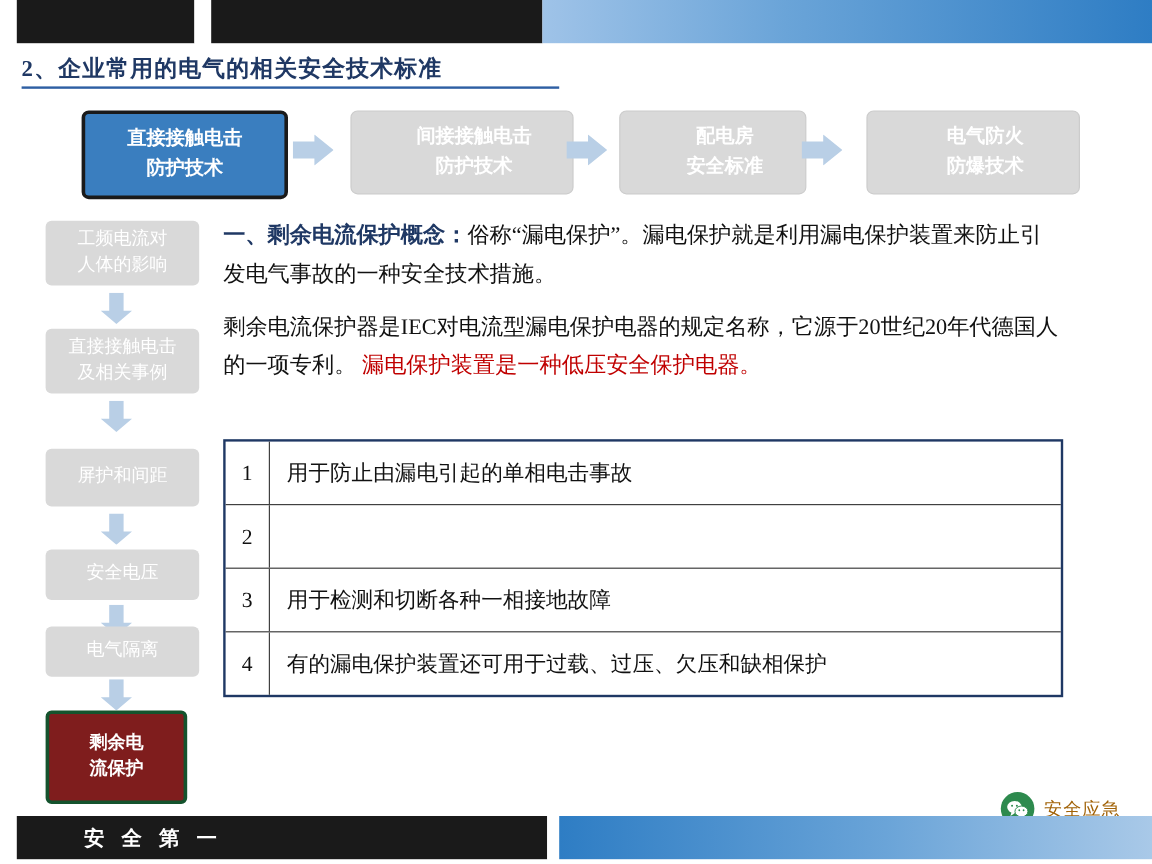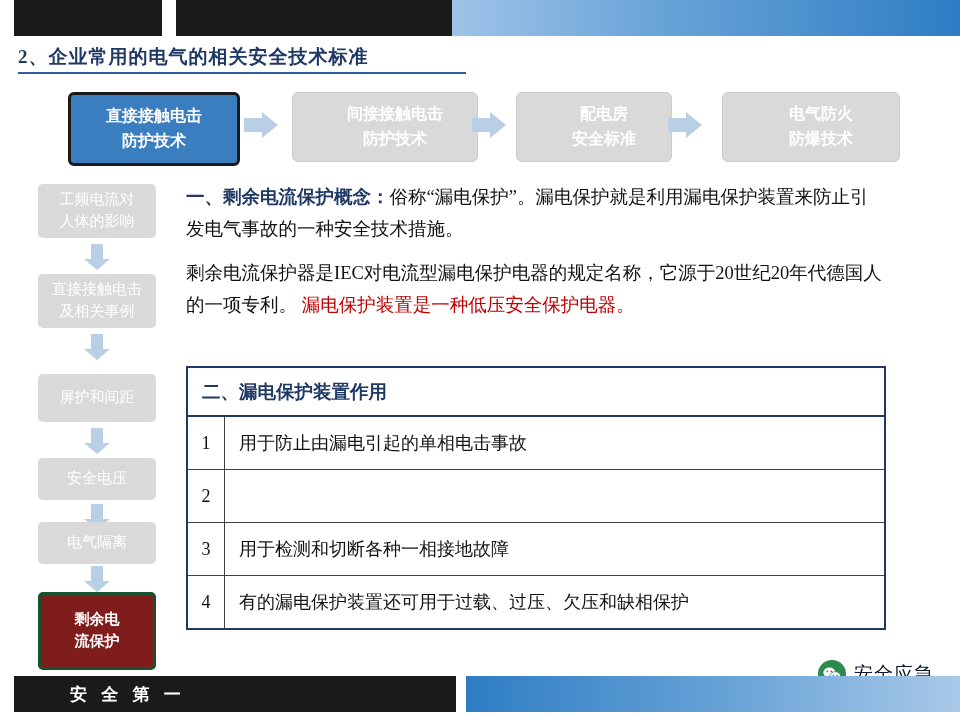--- a/index.html
+++ b/index.html
@@ -98,21 +98,21 @@
     top: 112px;
     width: 34px;
     height: 26px;
   }
   .arrow-right svg { display: block; }
 
   
   .chainbox {
     position: absolute;
     left: 38px;
-    width: 118px;
+    width: 128px;
     height: 54px;
     border-radius: 5px;
     display: flex;
     flex-direction: column;
     align-items: center;
     justify-content: center;
     font-size: 15px;
     line-height: 1.45;
     font-family: "Liberation Serif", serif;
     text-align: center;
@@ -211,31 +211,31 @@
   .wm-circle {
     width: 28px; height: 28px;
     border-radius: 50%;
     background: #2d8a4e;
     display: flex;
     align-items: center;
     justify-content: center;
   }
   .wm-circle svg { display: block; }
   .wm-text {
-    font-size: 19px;
-    color: #0f172a;
+    font-size: 15px;
+    color: #a16207;
     font-family: "Liberation Serif", serif;
     letter-spacing: 1px;
   }
 
   
   .botbar {
     position: absolute;
-    left: 0; bottom: 16px;
-    width: 960px; height: 28px;
+    left: 0; bottom: 0;
+    width: 960px; height: 40px;
   }
   .botbar .seg { position: absolute; top: 0; height: 36px; }
   .bseg-dark1 { left: 14px; width: 442px; background: #1a1a1a; }
   .bseg-white { left: 456px; width: 10px; background: #ffffff; }
   .bseg-blue {
     left: 466px; width: 494px;
     background: linear-gradient(to right, #2e7dc4 0%, #6aa4d8 55%, #a9c9e8 100%);
   }
   .bot-title {
     position: absolute;
@@ -343,21 +343,20 @@
 
 <div class="para" style="top:182px;">
   <span class="lead">一、剩余电流保护概念：</span><span>俗称“漏电保护”。漏电保护就是利用漏电保护装置来防止引发电气事故的一种安全技术措施。</span>
 </div>
 <div class="para" style="top:258px;">
   <span>剩余电流保护器是IEC对电流型漏电保护电器的规定名称，它源于20世纪20年代德国人的一项专利。</span>
   <span class="red">漏电保护装置是一种低压安全保护电器。</span>
 </div>
 
 <div class="tbl">
-  <div class="hdr">二、漏电保护装置作用</div>
   <div class="row">
     <div class="num">1</div>
     <div class="txt">用于防止由漏电引起的单相电击事故</div>
   </div>
   <div class="row">
     <div class="num">2</div>
   </div>
   <div class="row">
     <div class="num">3</div>
     <div class="txt">用于检测和切断各种一相接地故障</div>

